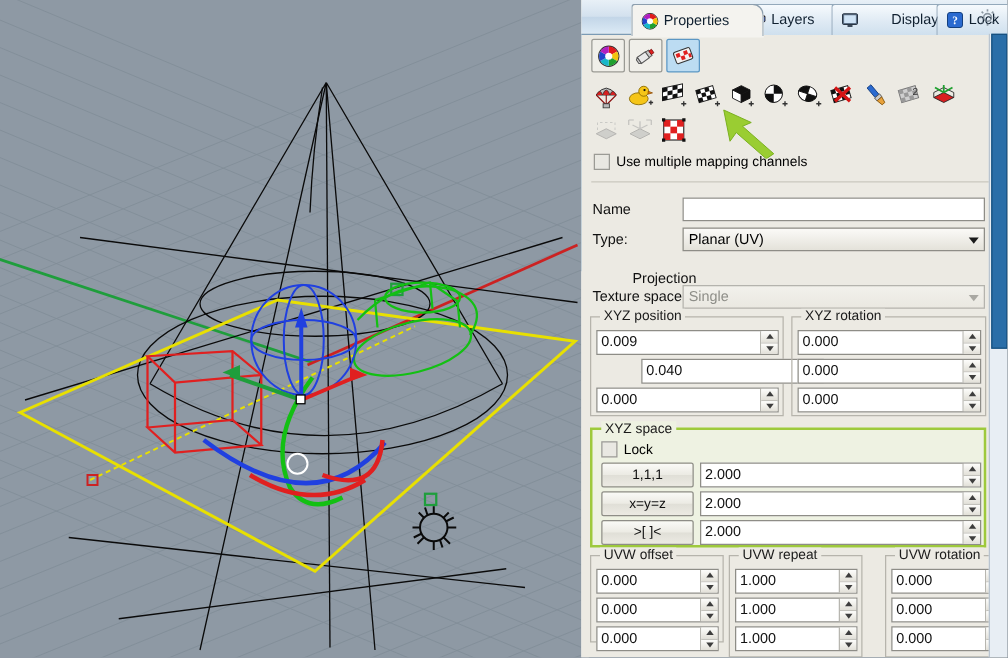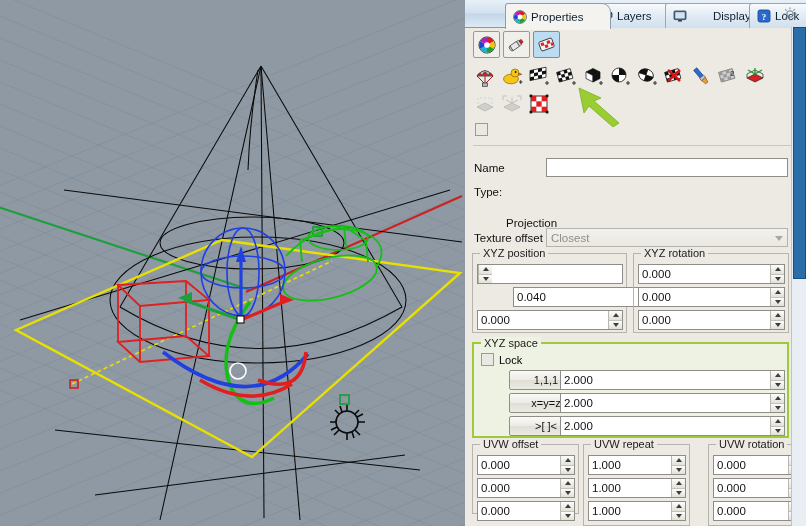--- a/index.html
+++ b/index.html
@@ -65,21 +65,21 @@
   .spin .val{flex:1;padding-left:3px;font-size:11.5px;line-height:19px;color:#111;}
   .spin .btns{width:13px;border-left:1px solid #b7b6b0;display:flex;flex-direction:column;}
   .spin .btns div{flex:1;background:linear-gradient(to bottom,#fdfdfb,#e2e0d8);
     display:flex;align-items:center;justify-content:center;}
   .spin .btns div:first-child{border-bottom:1px solid #c3c2bc;}
   .tri-u{width:0;height:0;border-left:3px solid transparent;border-right:3px solid transparent;border-bottom:4px solid #3d3d3d;}
   .tri-d{width:0;height:0;border-left:3px solid transparent;border-right:3px solid transparent;border-top:4px solid #3d3d3d;}
 
   .pbtn{position:absolute;box-sizing:border-box;border:1px solid #8e8d87;border-radius:2px;
     background:linear-gradient(to bottom,#fafaf7 0%,#ecebe4 48%,#e0dfd7 52%,#eceae3 100%);
-    display:flex;align-items:center;justify-content:center;font-size:11px;color:#111;margin-left:28px;}
+    display:flex;align-items:center;justify-content:center;font-size:11px;color:#111;}
 
   
   #vscroll{position:absolute;right:0;top:27px;width:14px;height:499px;background:#e8eef4;border-left:1px solid #b9c4cf;}
   #vscroll .thumb{position:absolute;left:1px;top:0;width:11px;height:250px;background:#2a6ea8;border:1px solid #17507f;}
   #panelEdge{position:absolute;left:465px;top:27px;width:6px;height:499px;
     background:linear-gradient(to right,#cfd6dd,#e8e6df);}
   #panelEdgeBar{position:absolute;left:465px;top:27px;width:4px;height:190px;background:#2a6ea8;}
 </style>
 </head>
 <body>
@@ -482,40 +482,46 @@
         </svg>
       </div>
     </div>
 
     <svg style="position:absolute;left:110px;top:82px;" width="60" height="45" viewBox="0 0 60 45">
       <path d="M4 6 L26 16 L19 19 L44 41 L38 45 L14 24 L9 31 Z" fill="#9acd32" stroke="#7ab020" stroke-width="0.8"></path>
     </svg>
 
     <div class="checkrow" style="left:10px;top:123px;">
       <span class="cbox"></span>
+      <span>Use multiple mapping channels</span>
     </div>
 
     <div class="sep" style="left:8px;top:145px;width:320px;"></div>
 
     <span class="lbl" style="left:9px;top:162px;">Name</span>
     <input class="tfield" style="left: 81px; top: 158px; width: 242px; height: 19px; font-size: 11.5px; padding-left: 3px;" value="">
 
     <span class="lbl" style="left:9px;top:186px;">Type:</span>
+    <div class="combo" style="left:81px;top:182px;width:242px;height:19px;">
+      <span>Planar (UV)</span>
+      <span class="arr"></span>
+    </div>
 
     <span class="lbl" style="left:9px;top:217px;padding-left:32px;">Projection</span>
 
-    <span class="lbl" style="left:9px;top:232px;">Texture offset</span>
+    <span class="lbl" style="left:9px;top:232px;">Texture space</span>
     <div class="combo dis" style="left:81px;top:228px;width:242px;height:19px;">
-      <span>Closest</span>
+      <span>Single</span>
       <span class="arr"></span>
     </div>
 
     <div class="grp" style="left:7px;top:253px;width:155px;height:80px;">
       <span class="cap">XYZ position</span>
       <div class="spin" style="left:4px;top:10px;width:146px;height:20px;">
+        <span class="val">0.009</span>
         <span class="btns">
             <div>
               <i class="tri-u"></i>
             </div>
             <div>
               <i class="tri-d"></i>
             </div>
           </span>
       </div>
       <div class="spin" style="left:4px;top:33px;width:146px;height:20px;margin-left:36px;">

